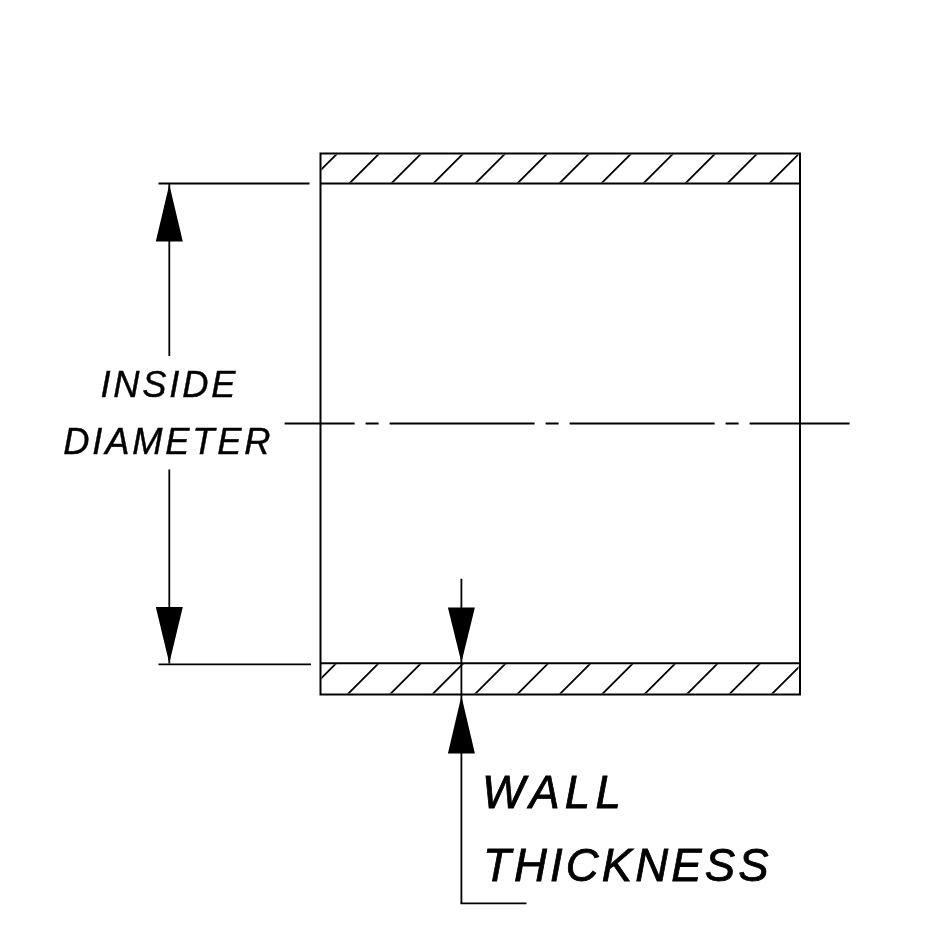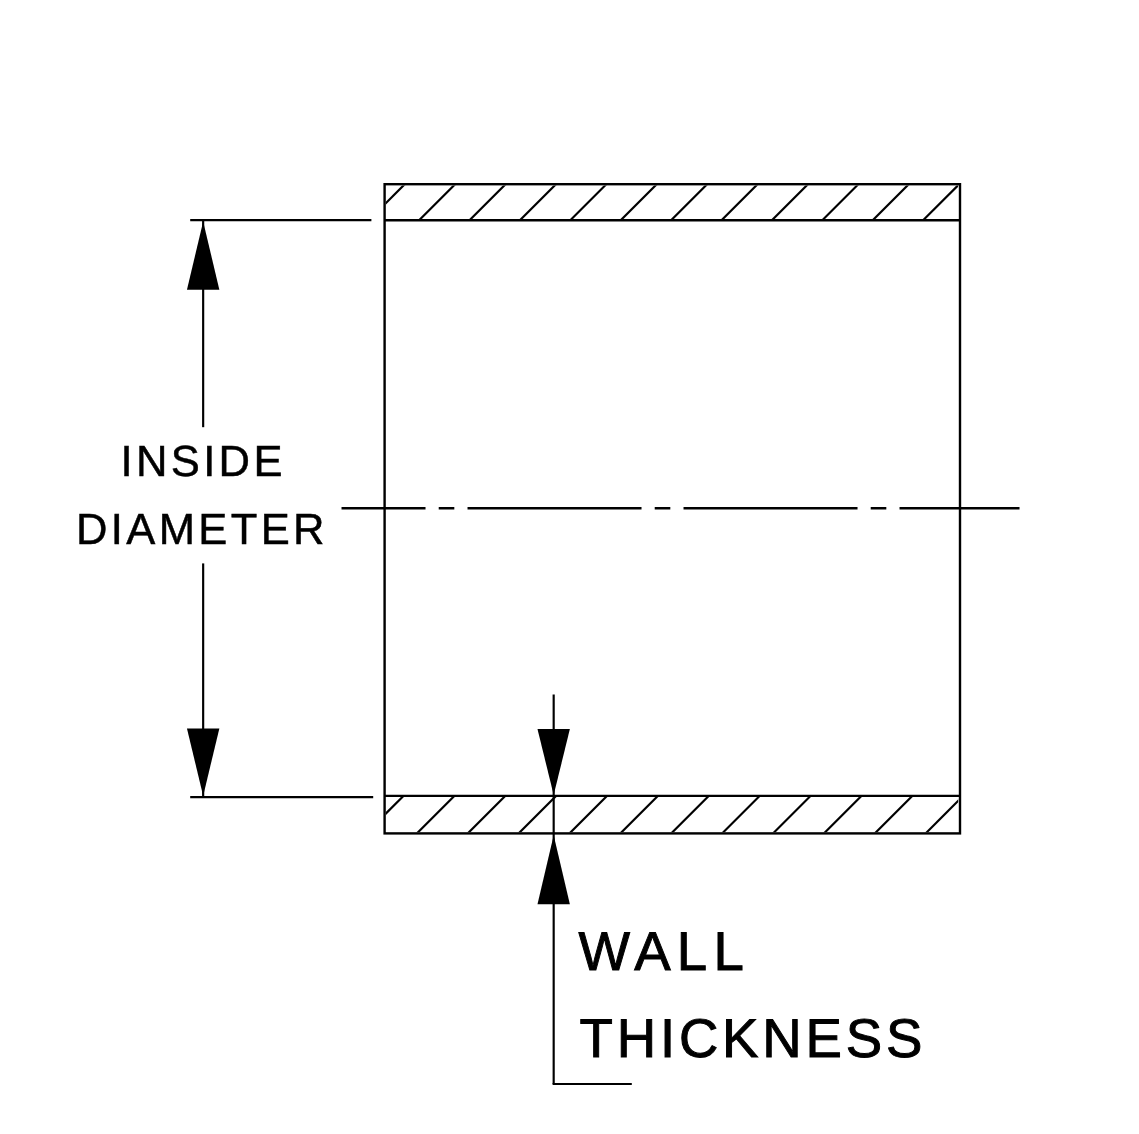--- a/index.html
+++ b/index.html
@@ -1,16 +1,16 @@
 <!DOCTYPE html>
 <html><head>
 <meta charset="utf-8">
 <style>
 html,body { margin:0; padding:0; background:#ffffff; }
-#c { position:relative; width:826px; height:945px; }
+#c { position:relative; width:826px; height:945px;font-style:italic; }
 svg { display:block; }
 text { font-family:"Liberation Sans", sans-serif; fill:#000; }
 </style>
 </head>
 <body>
 <div id="c">
 <svg width="949" height="945" viewBox="0 0 949 945">
 <defs>
 <clipPath id="bandTop">
           <rect x="321.5" y="154.5" width="477" height="28"></rect>

